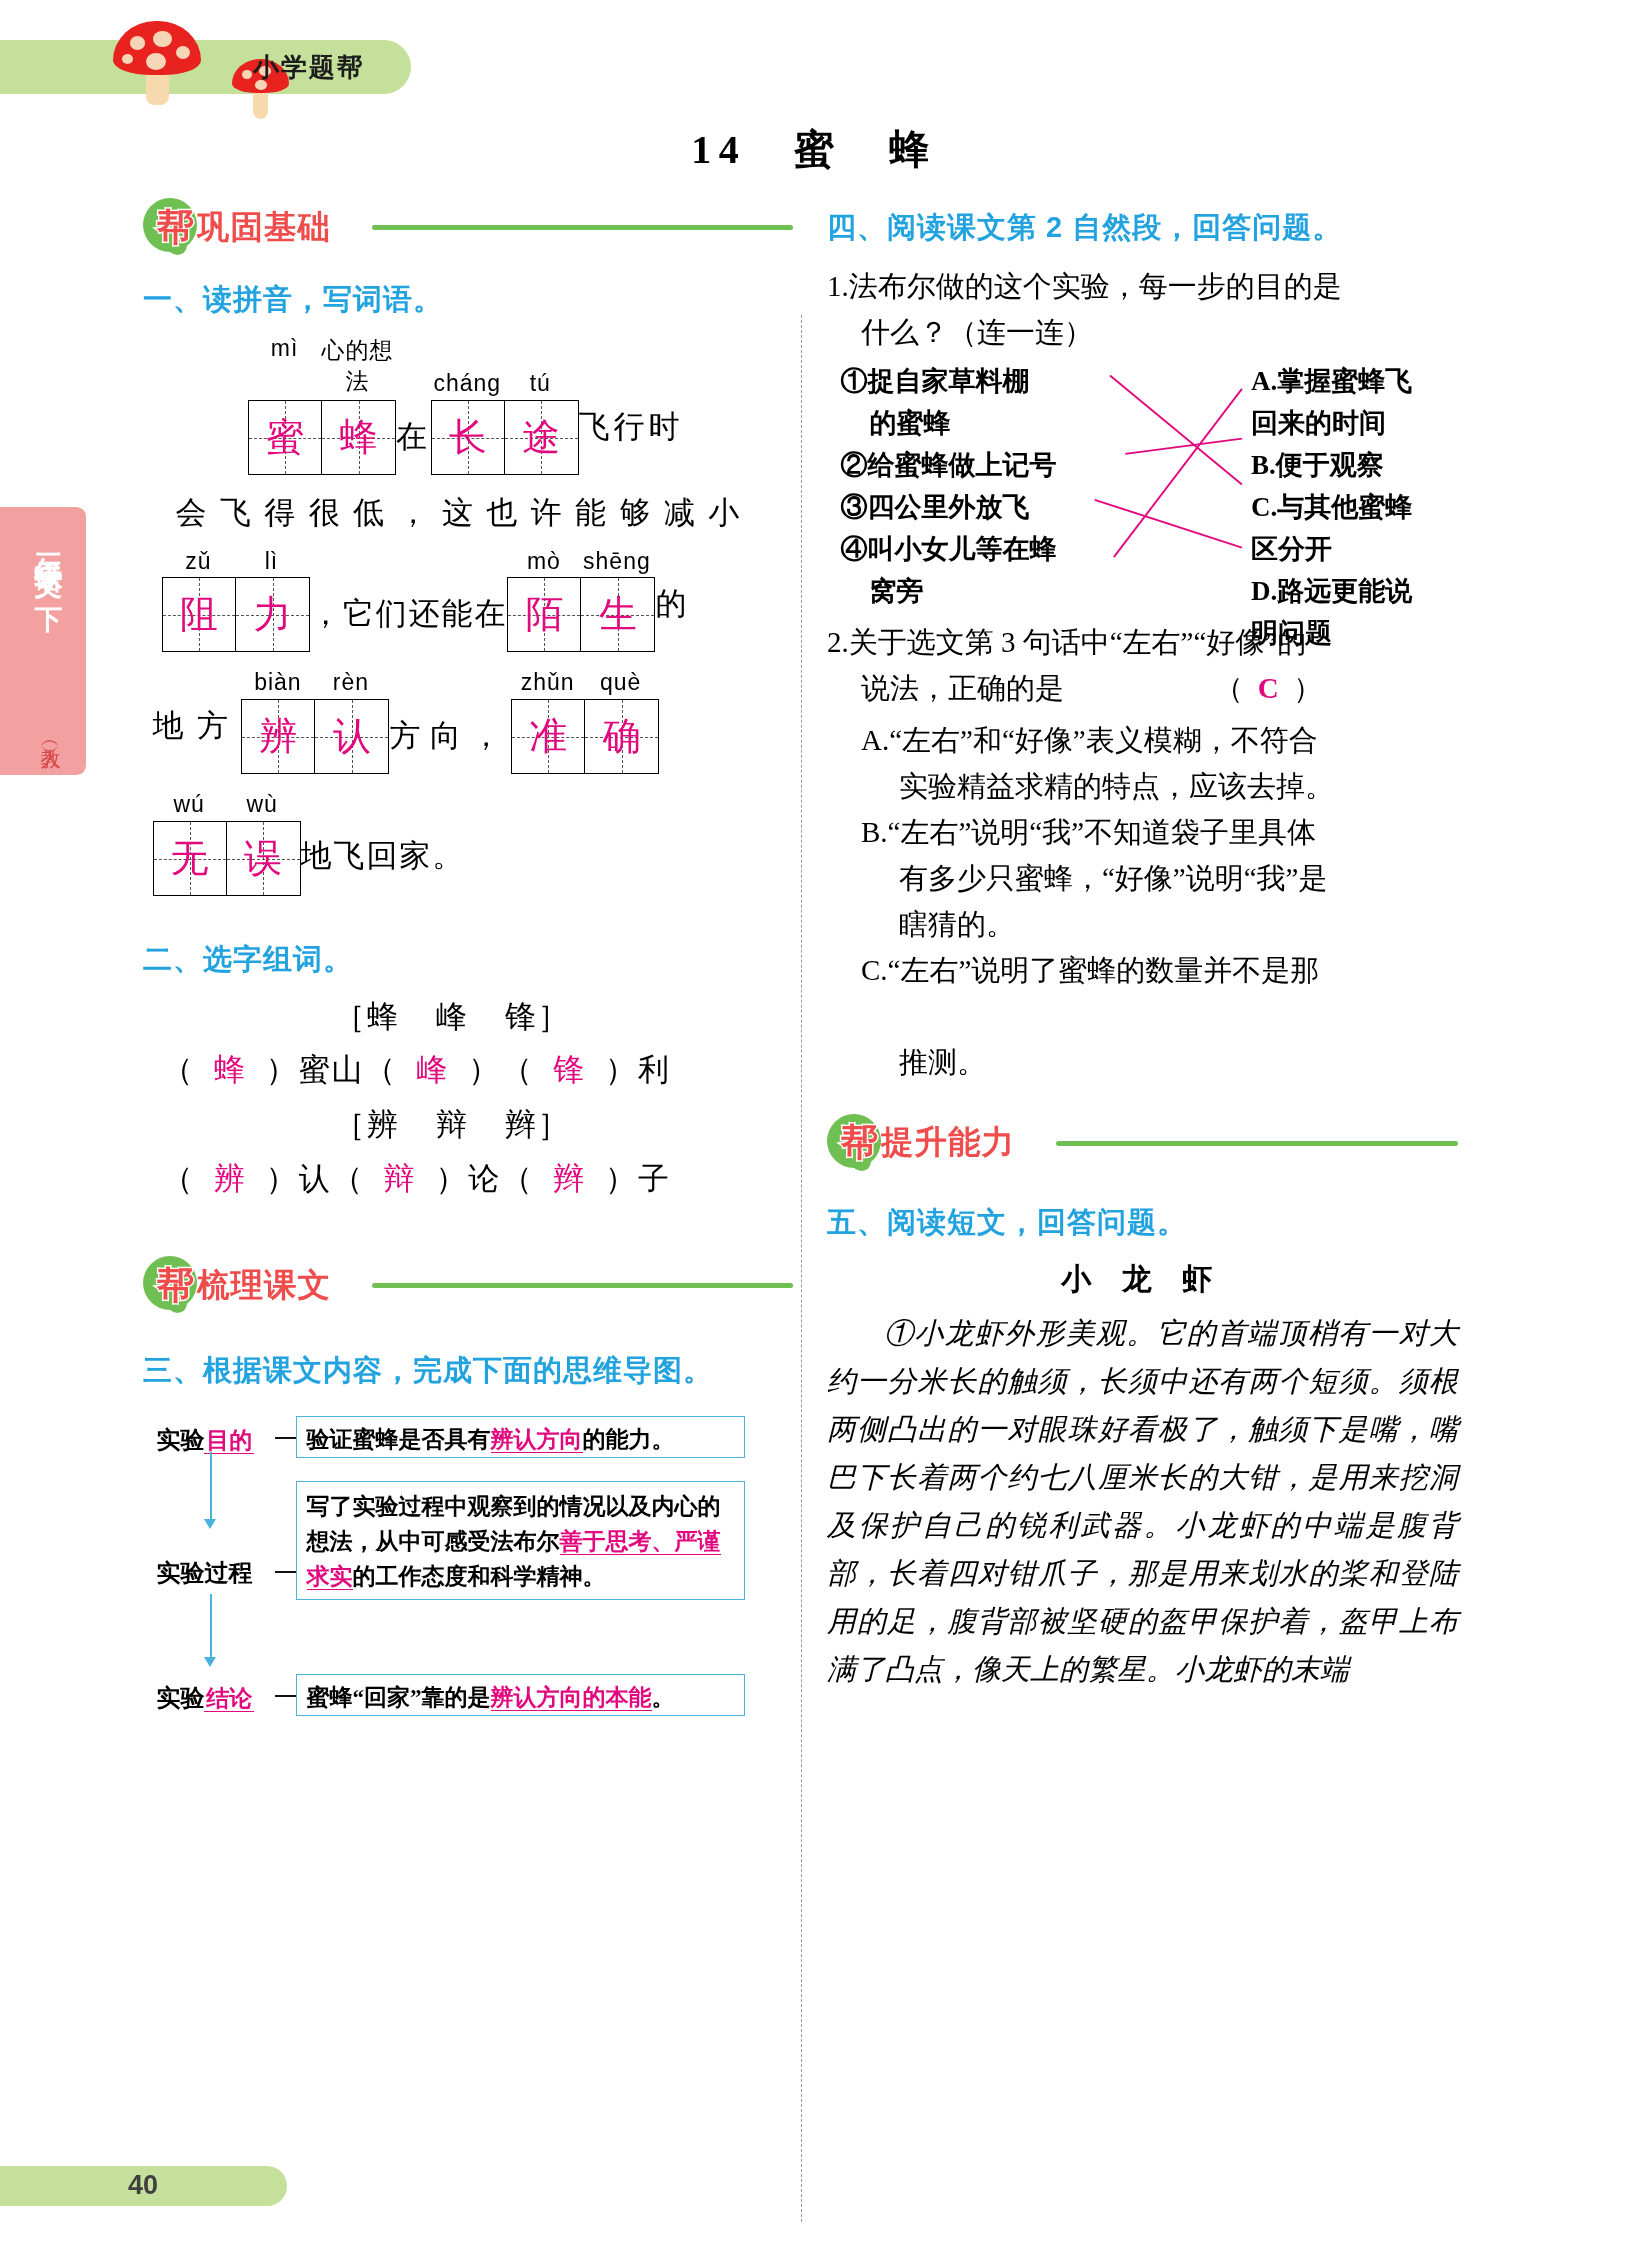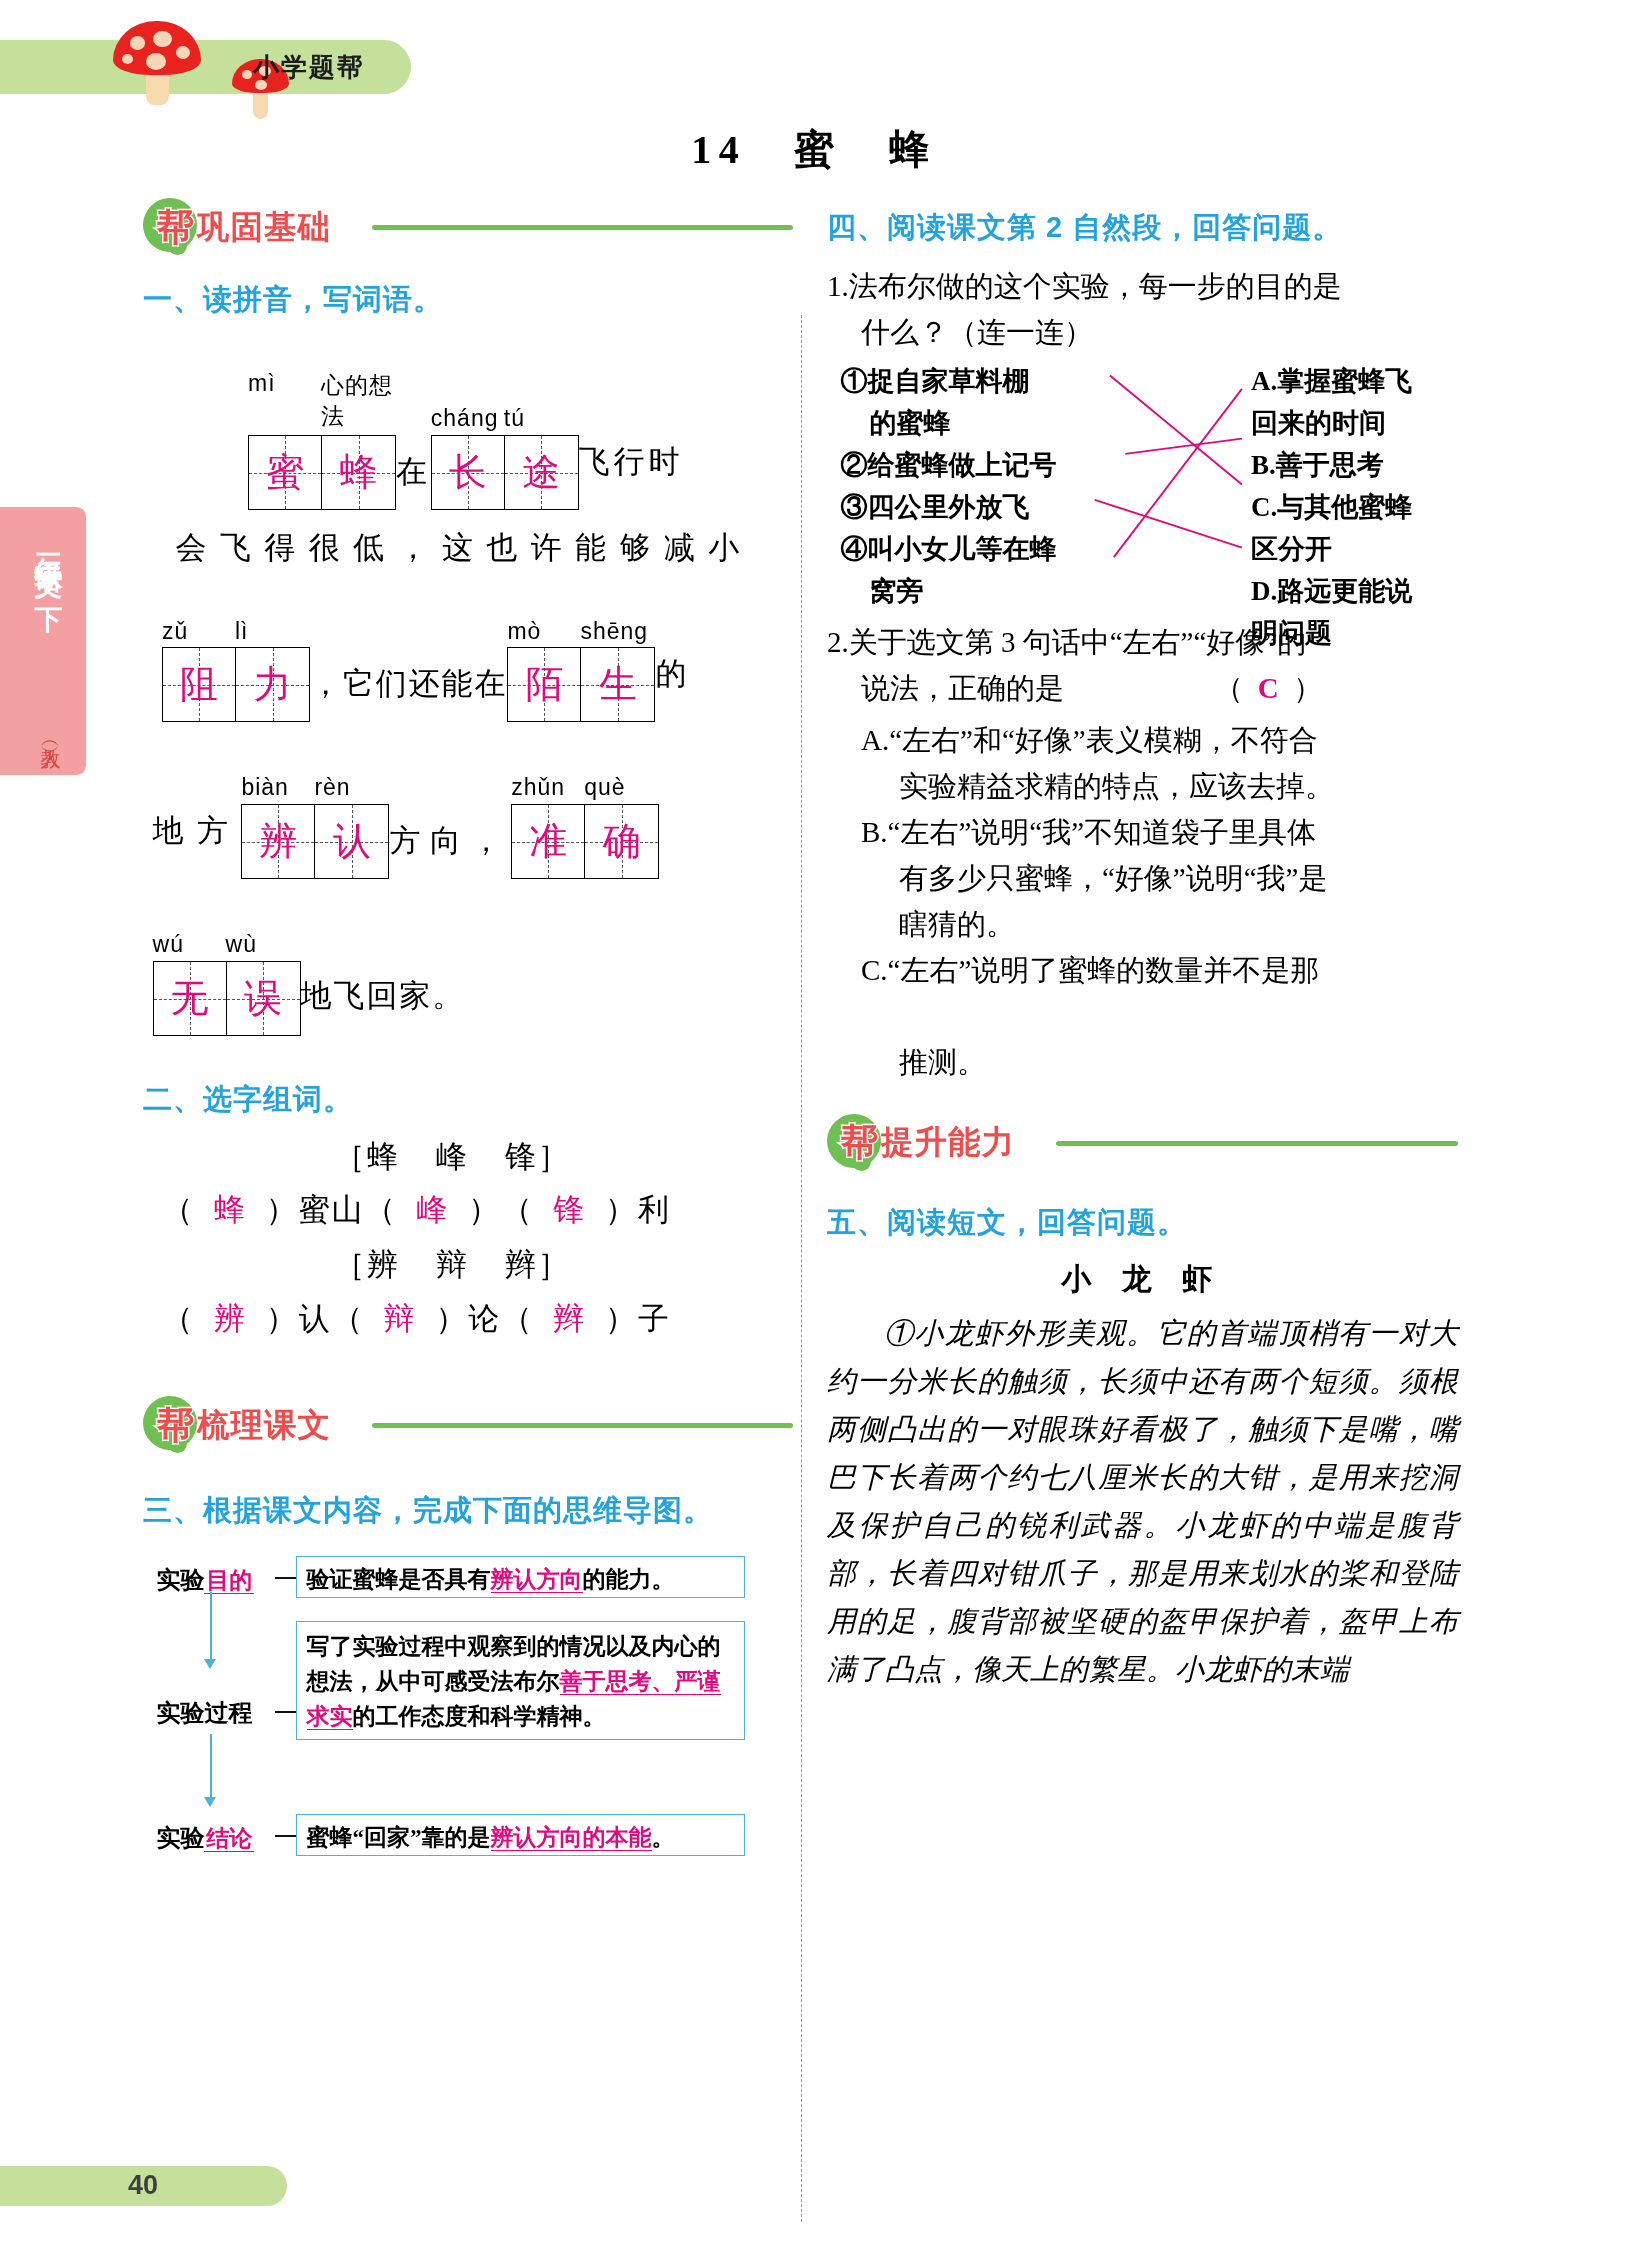--- a/index.html
+++ b/index.html
@@ -214,21 +214,21 @@
   }
   .pinyin-line {
     display: flex;
     font-family: "Liberation Sans", sans-serif;
     font-size: 23px;
     letter-spacing: 1px;
     margin-bottom: 2.9px;
   }
   .pinyin-line span {
     width: 73px;
-    margin-top: 35px;
+    text-align: center;
   }
   .tzg {
     display: flex;
     border: 1.9px solid #000;
   }
   .tzg-cell {
     position: relative;
     width: 73px;
     height: 73px;
     box-sizing: border-box;
@@ -678,21 +678,21 @@
       <div class="match-item" style="left:13.4px; top:168px;">
         <div>④叫小女儿等在蜂</div>
         <div style="padding-left:29px;">窝旁</div>
       </div>
 
       <div class="match-item" style="left:424px; top:0;">
         <div>A.掌握蜜蜂飞</div>
         <div>回来的时间</div>
       </div>
       <div class="match-item" style="left:424px; top:84px;">
-        <div>B.善于思考</div>
+        <div>B.便于观察</div>
       </div>
       <div class="match-item" style="left:424px; top:126px;">
         <div>C.与其他蜜蜂</div>
         <div>区分开</div>
       </div>
       <div class="match-item" style="left:424px; top:210px;">
         <div>D.路远更能说</div>
         <div>明问题</div>
       </div>
     </div>

